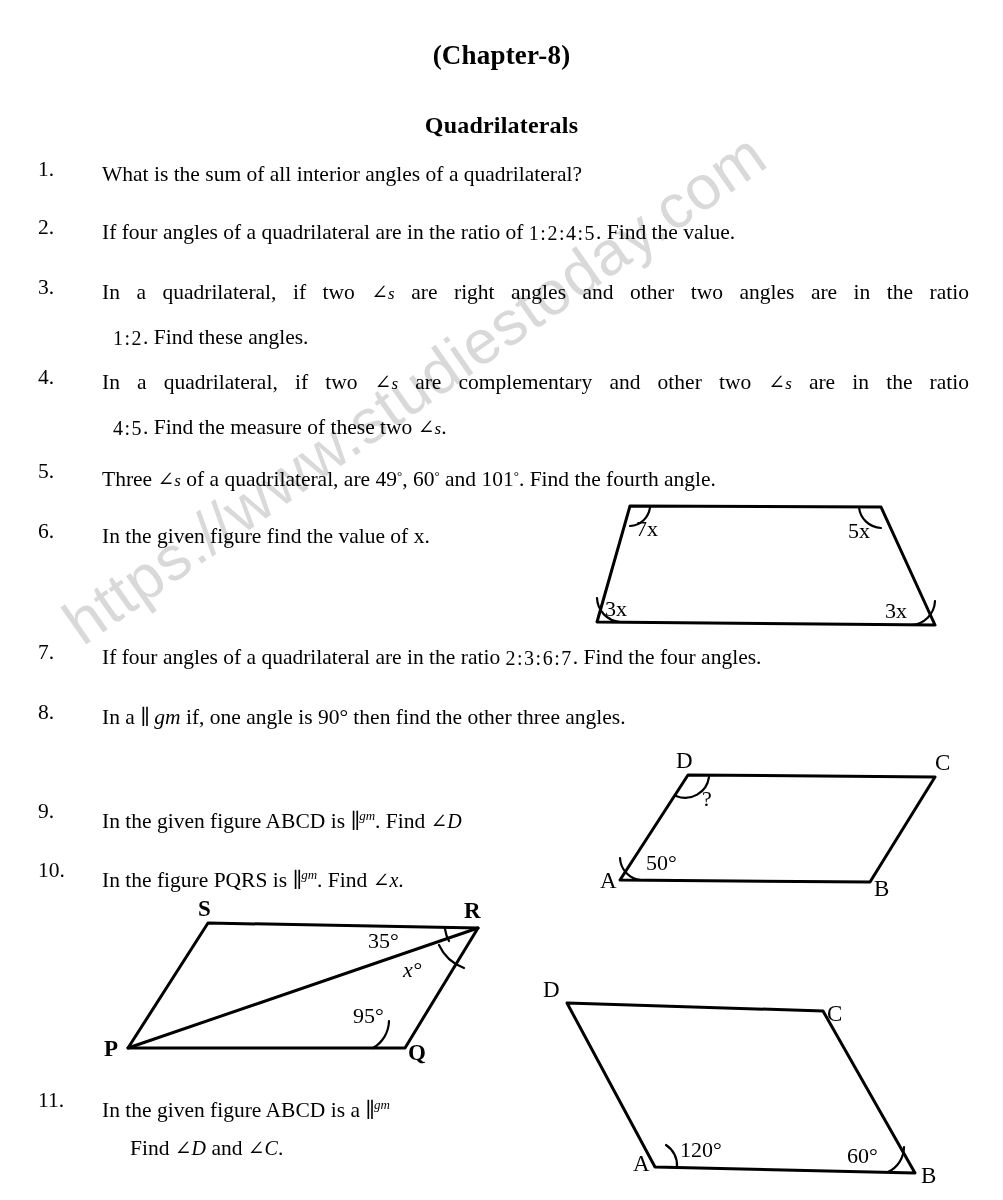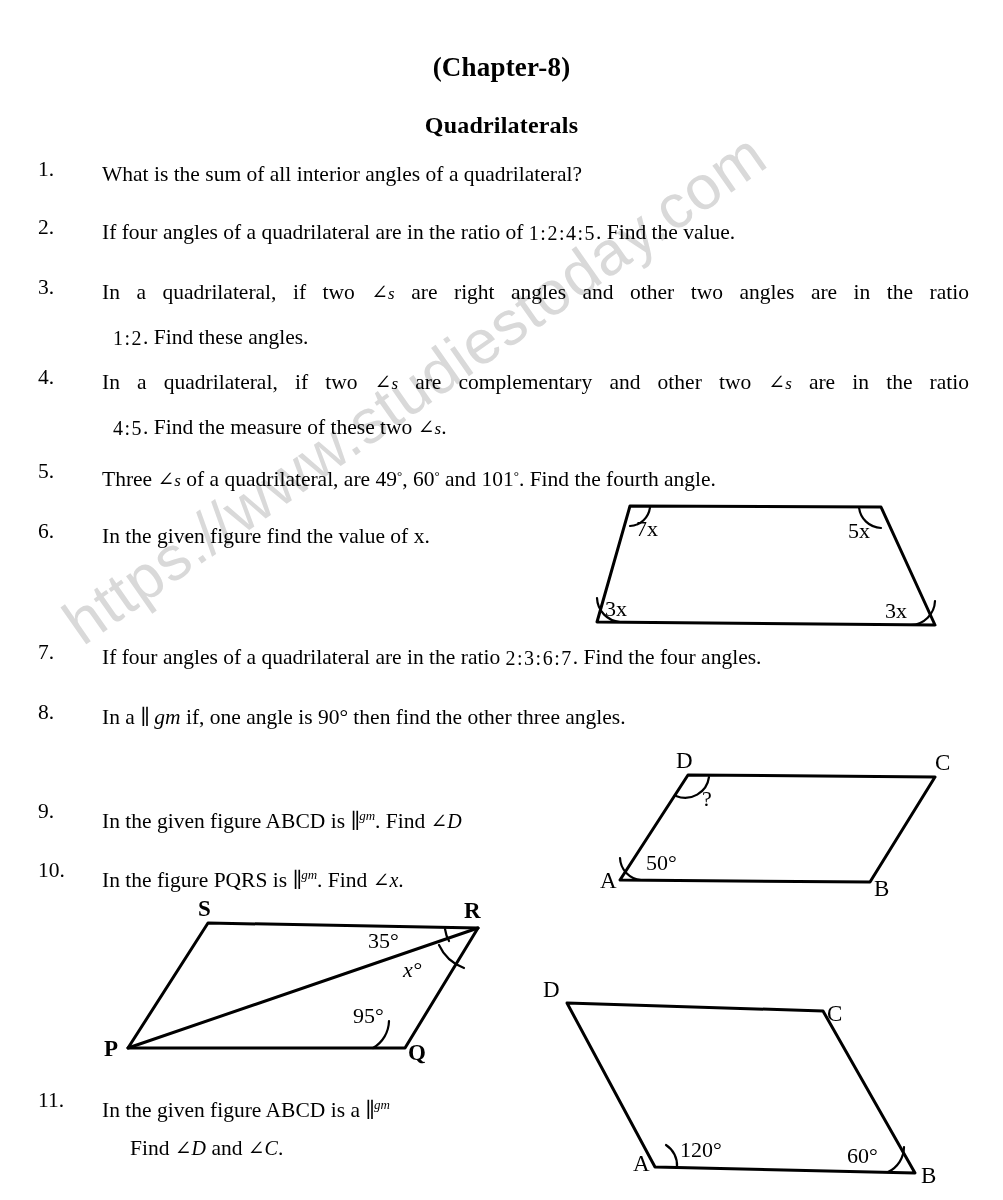--- a/index.html
+++ b/index.html
@@ -37,21 +37,21 @@
   
   .doc-title {
     position: absolute;
     left: 0;
     width: 1003px;
     text-align: center;
     font-weight: bold;
     font-size: 27px;
     letter-spacing: 0.2px;
   }
-  #chapter-title { top: 52px; }
+  #chapter-title { top: 40px; }
   #subject-title { top: 112px; font-size: 24px; }
 
   
   .q {
     position: absolute;
     z-index: 8;
   }
   .q-num {
     position: absolute;
     left: 0;

